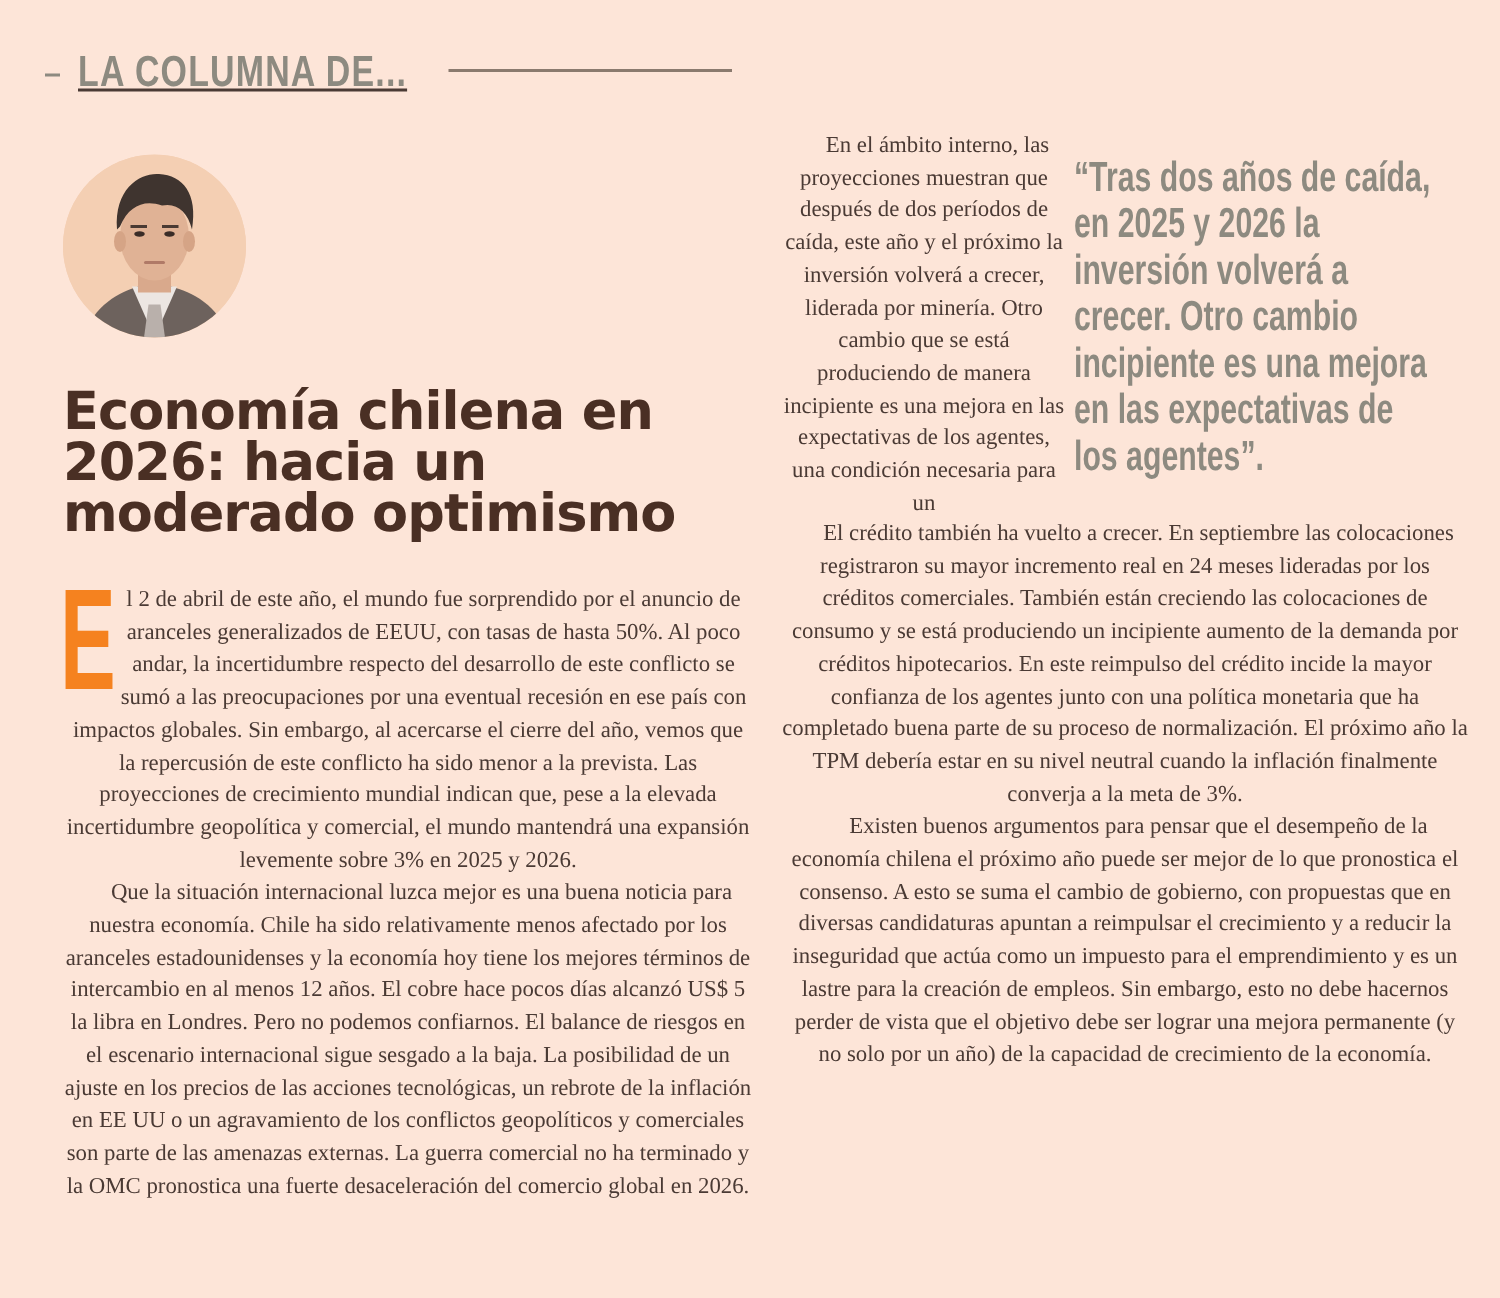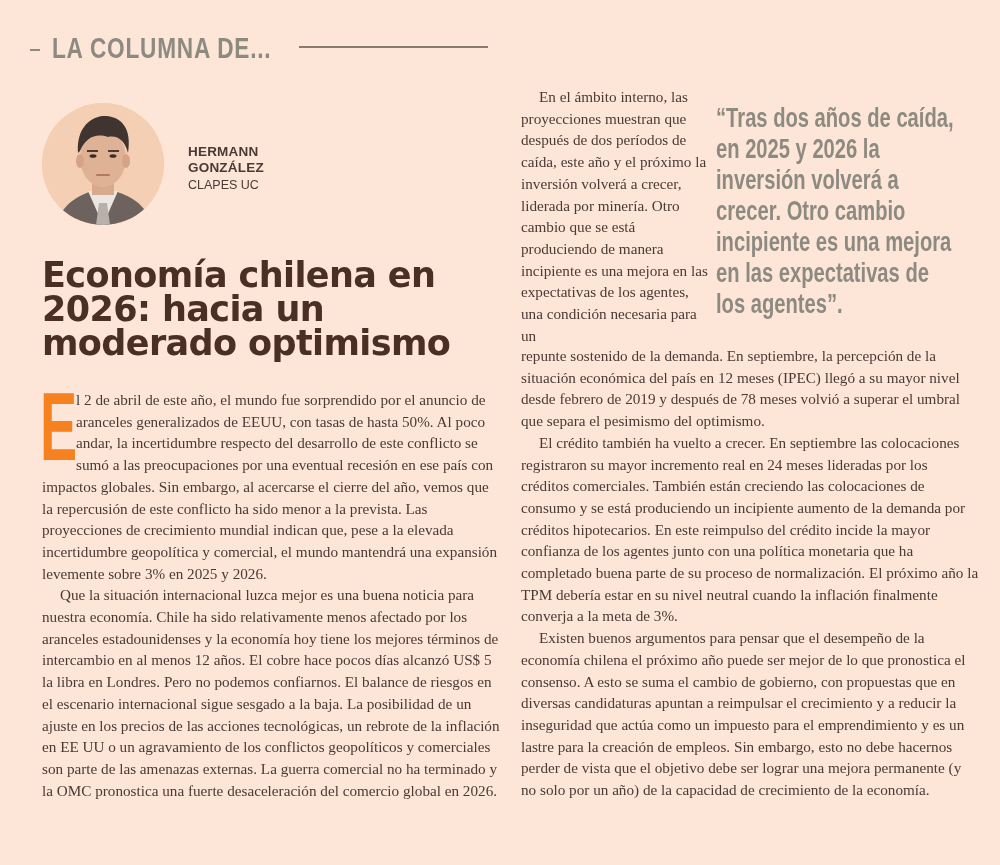--- a/index.html
+++ b/index.html
@@ -6,21 +6,21 @@
   body {
     width: 1000px; height: 865px;
     background: #fde5d8;
     position: relative;
     overflow: hidden;
     color: #4a3a34;
     font-family: "Liberation Serif", "DejaVu Serif", serif;
   }
   .section-header {
     position: absolute; left: 30px; top: 34px;
-    display: flex; align-items: center;
+    display: flex; align-items: center; text-decoration: underline;
   }
   .section-dash {
     width: 10px; height: 2px; background: #8d8a80;
     margin-right: 12px; margin-top: 2px;
   }
   .section-label {
     font-family: "Liberation Sans", "DejaVu Sans", sans-serif;
     font-weight: bold;
     font-size: 29px;
     letter-spacing: 1px;
@@ -60,21 +60,21 @@
     font-family: "DejaVu Sans", "Liberation Sans", sans-serif;
     font-weight: bold; font-size: 35px; line-height: 34px;
     color: #4a2f24; letter-spacing: -0.6px;
     margin: 0;
   }
 
   .col {
     position: absolute;
     font-size: 15.2px; line-height: 21.7px;
     color: #4a3a34;
-    text-align: left;
+    text-align: center;
   }
   .col p { margin: 0; }
   .indent { text-indent: 18px; }
 
   .col-left { left: 42px; top: 389px; width: 460px; }
   .drop-cap {
     float: left;
     font-family: "Liberation Sans", "DejaVu Sans", sans-serif;
     font-weight: bold;
     color: #f5821f;
@@ -131,38 +131,32 @@
 
       <rect x="45" y="47" width="11" height="2" fill="#4a3a33"></rect>
       <rect x="66" y="47" width="11" height="2" fill="#4a3a33"></rect>
 
       <ellipse cx="51" cy="53" rx="3.5" ry="1.8" fill="#3a2c27"></ellipse>
       <ellipse cx="71" cy="53" rx="3.5" ry="1.8" fill="#3a2c27"></ellipse>
 
       <rect x="54" y="71" width="14" height="2" rx="1" fill="#b07a67"></rect>
     </svg>
   </div>
-  <div class="author-info">
-    <div class="author-name">HERMANN</div>
-    <div class="author-name">GONZÁLEZ</div>
-    <div class="author-affil">CLAPES UC</div>
-  </div>
 </div>
 
 <h1 class="headline">Economía chilena en 2026: hacia un moderado optimismo</h1>
 
 <div class="col col-left">
   <span class="drop-cap">E</span>
   <p>l 2 de abril de este año, el mundo fue sorprendido por el anuncio de aranceles generalizados de EEUU, con tasas de hasta 50%. Al poco andar, la incertidumbre respecto del desarrollo de este conflicto se sumó a las preocupaciones por una eventual recesión en ese país con impactos globales. Sin embargo, al acercarse el cierre del año, vemos que la repercusión de este conflicto ha sido menor a la prevista. Las proyecciones de crecimiento mundial indican que, pese a la elevada incertidumbre geopolítica y comercial, el mundo mantendrá una expansión levemente sobre 3% en 2025 y 2026.</p>
   <p class="indent">Que la situación internacional luzca mejor es una buena noticia para nuestra economía. Chile ha sido relativamente menos afectado por los aranceles estadounidenses y la economía hoy tiene los mejores términos de intercambio en al menos 12 años. El cobre hace pocos días alcanzó US$ 5 la libra en Londres.  Pero no podemos confiarnos. El balance de riesgos en el escenario internacional sigue sesgado a la baja. La posibilidad de un ajuste en los precios de las acciones tecnológicas, un rebrote de la inflación en EE UU o un agravamiento de los conflictos geopolíticos y comerciales son parte de las amenazas externas. La guerra comercial no ha terminado y la OMC pronostica una fuerte desaceleración del comercio global en 2026.</p>
 </div>
 
 <div class="col col-right-top">
   <p class="indent">En el ámbito interno, las proyecciones muestran que después de dos períodos de caída, este año y el próximo la inversión volverá a crecer, liderada por minería. Otro cambio que se está produciendo de manera incipiente es una mejora en las expectativas de los agentes, una condición necesaria para un</p>
 </div>
 
 <blockquote class="pullquote">“Tras dos años de caída, en 2025 y 2026 la inversión volverá a crecer. Otro cambio incipiente es una mejora en las expectativas de los agentes”.</blockquote>
 
 <div class="col col-right-bottom">
-  <p>repunte sostenido de la demanda. En septiembre, la percepción de la situación económica del país en 12 meses (IPEC) llegó a su mayor nivel desde febrero de 2019 y después de 78 meses volvió a superar el umbral que separa el pesimismo del optimismo.</p>
   <p class="indent">El crédito también ha vuelto a crecer. En septiembre las colocaciones registraron su mayor incremento real en 24 meses lideradas por los créditos comerciales. También están creciendo las colocaciones de consumo y se está produciendo un incipiente aumento de la demanda por créditos hipotecarios. En este reimpulso del crédito incide la mayor confianza de los agentes junto con una política monetaria que ha completado buena parte de su proceso de normalización. El próximo año la TPM debería estar en su nivel neutral cuando la inflación finalmente converja a la meta de 3%.</p>
   <p class="indent">Existen buenos argumentos para pensar que el desempeño de la economía chilena el próximo año puede ser mejor de lo que pronostica el consenso. A esto se suma el cambio de gobierno, con propuestas que en diversas candidaturas apuntan a reimpulsar el crecimiento y a reducir la inseguridad que actúa como un impuesto para el emprendimiento y es un lastre para la creación de empleos. Sin embargo, esto no debe hacernos perder de vista que el objetivo debe ser lograr una mejora permanente (y no solo por un año) de la capacidad de crecimiento de la economía.</p>
 </div>
 
 </body></html>

